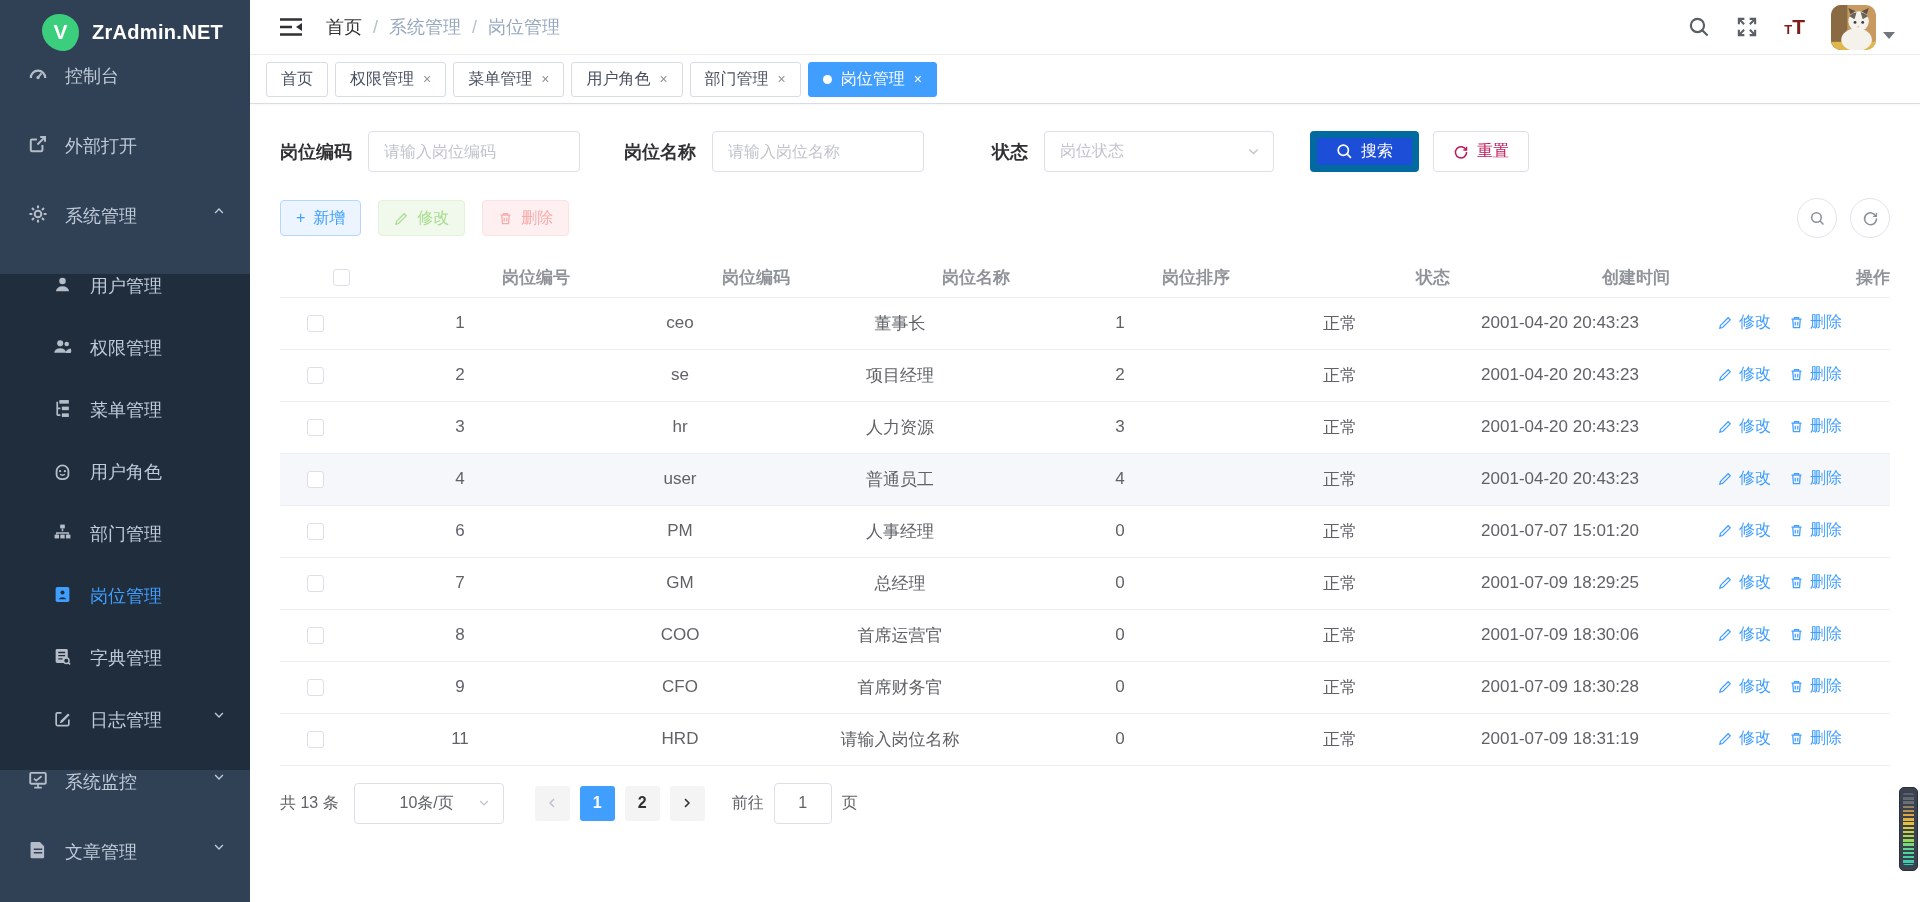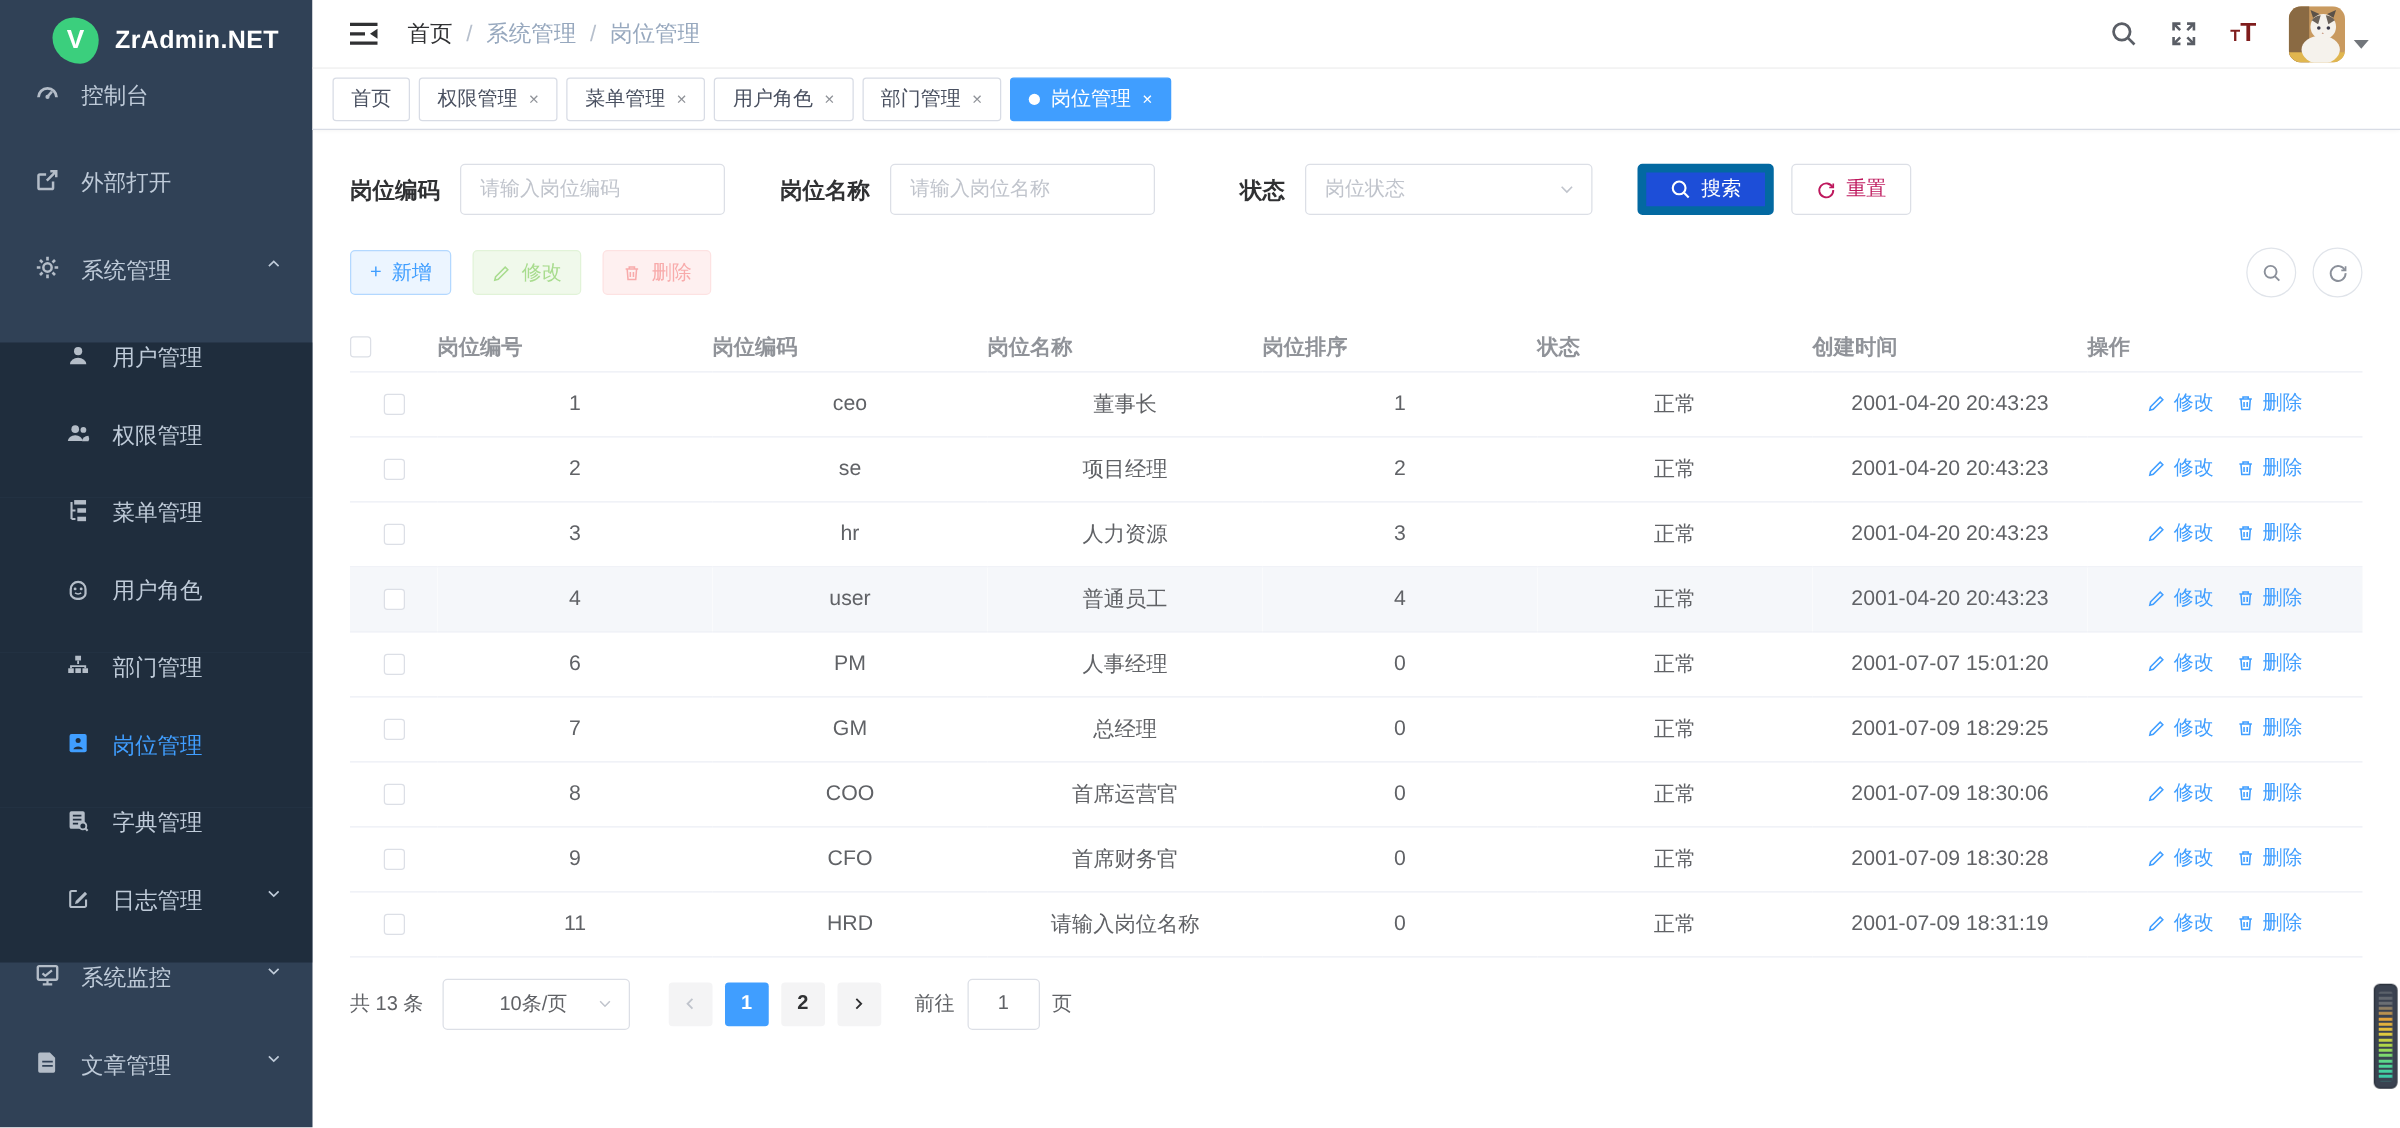--- a/index.html
+++ b/index.html
@@ -76,21 +76,21 @@
     align-items:center; gap:8px; cursor:pointer; font-family:inherit; }
   .btn-add { background:#ecf5ff; border:1px solid #b3d8ff; color:#409eff; }
   .btn-edit { background:#f0f9eb; border:1px solid #e1f3d8; color:#a8dc8e; margin-left:17px; cursor:not-allowed; }
   .btn-del { background:#fef0f0; border:1px solid #fde2e2; color:#f8abab; margin-left:17px; cursor:not-allowed; }
   .toolbar-right { margin-left:auto; display:flex; gap:13px; }
   .circle-btn { width:40px; height:40px; border:1px solid #e0e4ea; border-radius:50%; background:#fff;
     color:#8b909a; display:flex; align-items:center; justify-content:center; cursor:pointer; }
 
   
   table.grid { margin-top:20px; width:100%; border-collapse:collapse; table-layout:fixed; }
-  .grid th { height:39px; font-size:17px; font-weight:bold; color:#909399; text-align:left;
+  .grid th { height:39px; font-size:17px; font-weight:bold; color:#909399; text-align:right;
     border-bottom:1px solid #ebeef5; }
   .grid td { height:52px; font-size:17px; color:#606266; text-align:center; border-bottom:1px solid #ebeef5;
     white-space:nowrap; overflow:hidden; }
   .grid tr.hl td { background:#f5f7fa; }
   .checkbox { width:17px; height:17px; border:1px solid #dcdfe6; border-radius:3px; background:#fff;
     display:inline-block; vertical-align:middle; cursor:pointer; }
   .op-link { color:#409eff; text-decoration:none; display:inline-flex; align-items:center; gap:6px;
     margin:0 9px; font-size:16px; cursor:pointer; }
 
   

